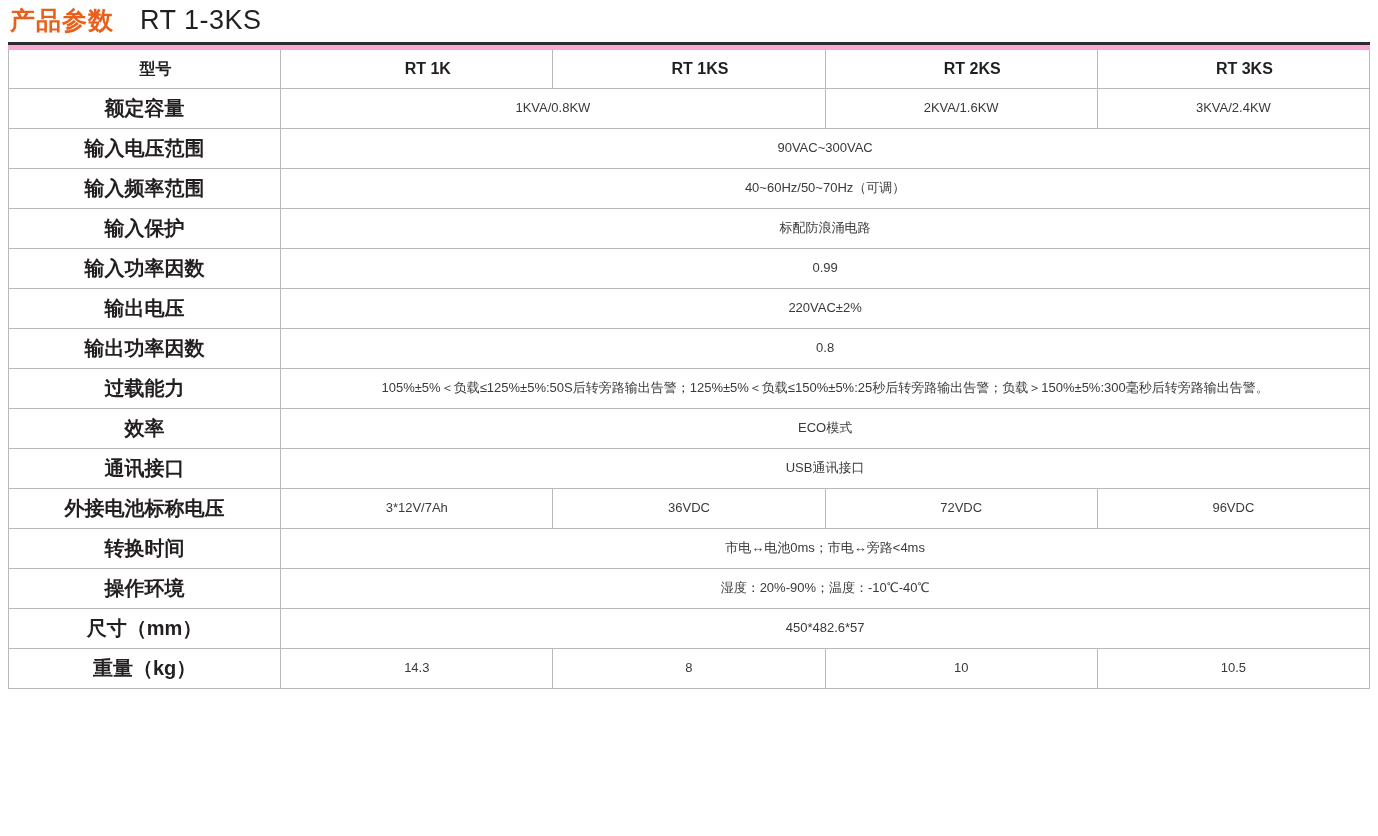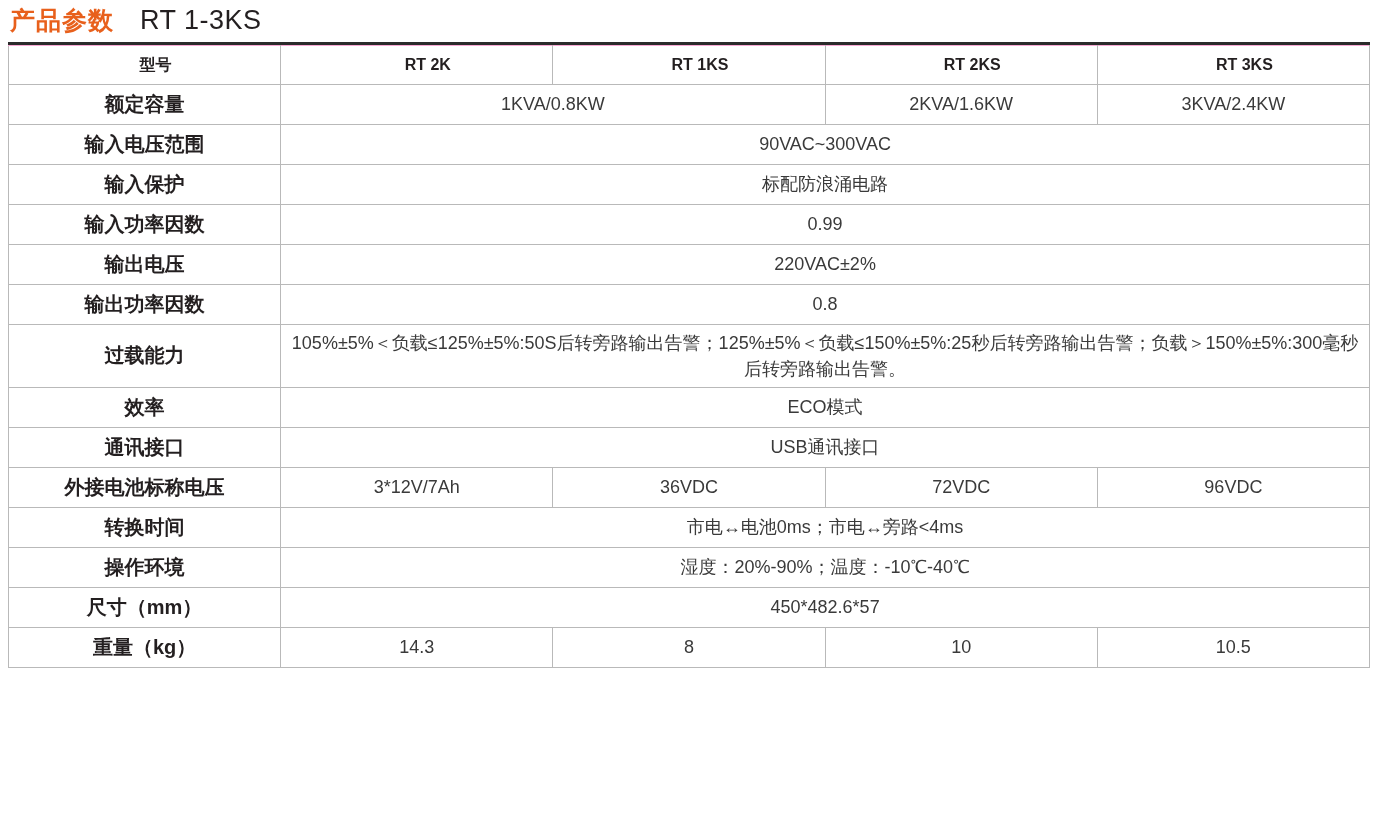--- a/index.html
+++ b/index.html
@@ -56,32 +56,32 @@
   table.spec td {
     border: 1px solid #b9b9b9;
     border-top: none;
     padding: 5px 6px;
     text-align: center;
     vertical-align: middle;
     line-height: 1.45;
     height: 28px;
   }
   table.spec tr:first-child td {
-    border-top: 1px solid #f9a8d4;
+    border-top: 5px solid #f9a8d4;
     padding-left: 28px;
   }
   td.label {
     font-weight: bold;
     color: #231f20;
     font-size: 20px;
   }
   td.val {
     font-weight: normal;
     color: #3a3a3a;
-    font-size: 18px;
+    font-size: 13px;
   }
   td.head {
     font-weight: bold;
     color: #231f20;
     font-size: 16px;
   }
   td.tall {
     height: 62px;
     padding: 6px 14px;
     line-height: 1.7;
@@ -103,34 +103,38 @@
     <colgroup>
       <col class="c-label">
         <col class="c-v">
         <col class="c-v">
         <col class="c-v">
         <col class="c-v">
     </colgroup>
     <tbody>
         <tr>
           <td class="head">型号</td>
-          <td class="head">RT 2K</td>
+          <td class="head">RT 1K</td>
           <td class="head">RT 1KS</td>
           <td class="head">RT 2KS</td>
           <td class="head">RT 3KS</td>
         </tr>
         <tr>
           <td class="label">额定容量</td>
           <td class="val" colspan="2">1KVA/0.8KW</td>
           <td class="val">2KVA/1.6KW</td>
           <td class="val">3KVA/2.4KW</td>
         </tr>
         <tr>
           <td class="label">输入电压范围</td>
           <td class="val" colspan="4">90VAC~300VAC</td>
+        </tr>
+        <tr>
+          <td class="label">输入频率范围</td>
+          <td class="val" colspan="4">40~60Hz/50~70Hz（可调）</td>
         </tr>
         <tr>
           <td class="label">输入保护</td>
           <td class="val" colspan="4">标配防浪涌电路</td>
         </tr>
         <tr>
           <td class="label">输入功率因数</td>
           <td class="val" colspan="4">0.99</td>
         </tr>
         <tr>

